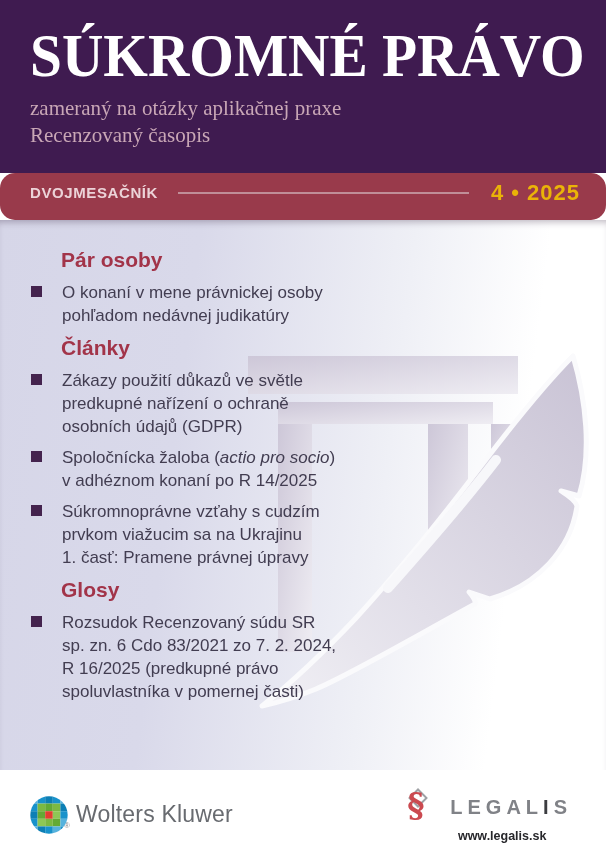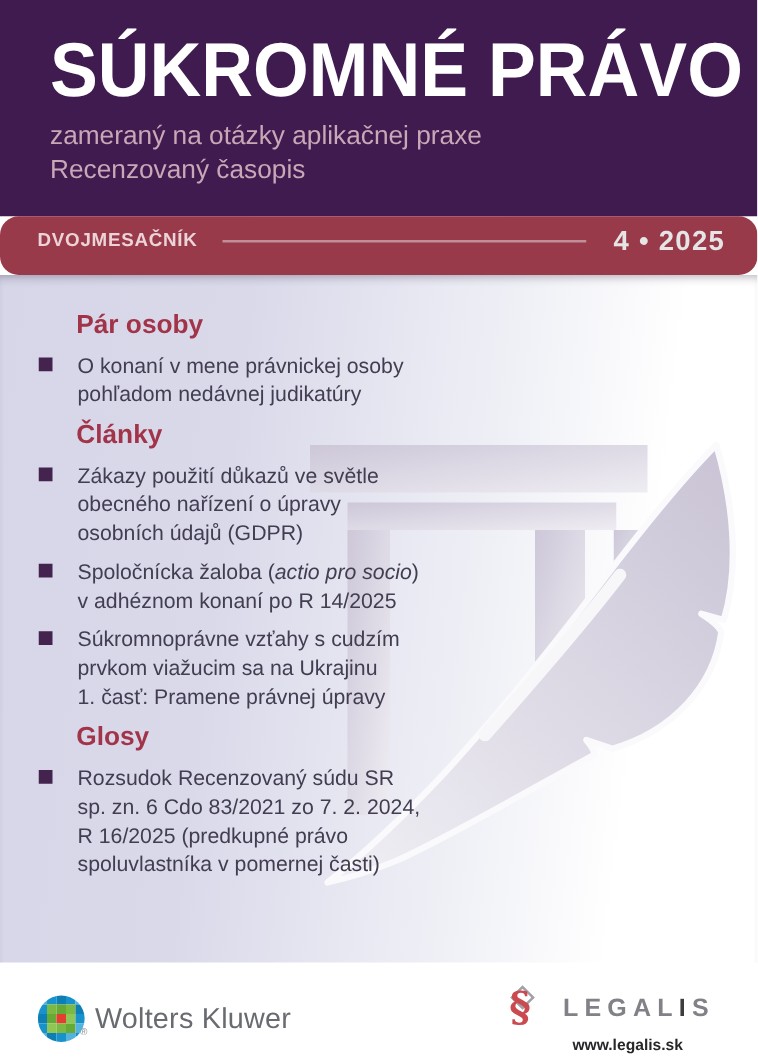--- a/index.html
+++ b/index.html
@@ -4,33 +4,33 @@
 <style>
   html,body { margin:0; padding:0; background:#ffffff; }
   * { box-sizing:border-box; }
   .page {
     position:relative; width:606px; height:851px; margin:0 auto;
     font-family:"Liberation Sans","DejaVu Sans",sans-serif;
     overflow:hidden; background:#ffffff;
   }
 
   
-  .header { height:173px; background:#3f1b50; padding-left:40px; }
+  .header { height:173px; background:#3f1b50; padding-left:30px;font-family:Liberation Serif, serif; }
   .title {
     padding-top:24px; font-size:61px; font-weight:700; color:#ffffff;
     line-height:1.05; white-space:nowrap; transform:scaleX(.94);
     transform-origin:left center; letter-spacing:0;
   }
   .subtitle { margin-top:7px; font-size:21px; line-height:27px; color:#c9a7b6; font-weight:400; }
 
   
   .band { height:47px; background:#993a4b; display:flex; align-items:center; padding:0 26px 8px 30px;border-radius:15px; }
   .band-label { font-size:15px; font-weight:700; color:#ecd3d8; letter-spacing:.6px; }
   .band-line { flex:1; height:2px; background:#c08e98; margin:0 22px 0 20px; }
-  .band-issue { font-size:22px; font-weight:700; color:#e5e5e5; letter-spacing:1px; white-space:nowrap; }
+  .band-issue { font-size:22px; font-weight:700; color:#eab308; letter-spacing:1px; white-space:nowrap; }
 
   
   .content {
     position:relative; height:550px;
     background:linear-gradient(97deg,#d6d6e8 0%,#d9d9ea 30%,#eff0f6 62%,#ffffff 82%);
     box-shadow:inset 0 6px 7px -4px rgba(50,30,60,.32);
   }
   .watermark { position:absolute; top:128px; right:0; width:368px; height:362px; z-index:1; }
   .toc { position:relative; z-index:2; padding:27px 0 0 31px; width:360px; }
   .toc-heading { font-size:21px; line-height:25px; font-weight:700; color:#a23449; margin:0 0 9px 30px; }
@@ -104,21 +104,21 @@
 
     <div class="toc">
         <div class="toc-heading">Pár osoby</div>
         <div class="toc-item">
           <span class="bullet"></span>
           <div class="item-text"><span>O konaní v mene právnickej osoby</span><br><span>pohľadom nedávnej judikatúry</span></div>
         </div>
         <div class="toc-heading mt">Články</div>
         <div class="toc-item">
           <span class="bullet"></span>
-          <div class="item-text"><span>Zákazy použití důkazů ve světle</span><br><span>obecného nařízení o úpravy</span><br><span>osobních údajů (GDPR)</span></div>
+          <div class="item-text"><span>Zákazy použití důkazů ve světle</span><br><span>predkupné nařízení o ochraně</span><br><span>osobních údajů (GDPR)</span></div>
         </div>
         <div class="toc-item">
           <span class="bullet"></span>
           <div class="item-text"><span>Spoločnícka žaloba (</span><em>actio pro socio</em><span>)</span><br><span>v adhéznom konaní po R 14/2025</span></div>
         </div>
         <div class="toc-item">
           <span class="bullet"></span>
           <div class="item-text"><span>Súkromnoprávne vzťahy s cudzím</span><br><span>prvkom viažucim sa na Ukrajinu</span><br><span>1. časť: Pramene právnej úpravy</span></div>
         </div>
         <div class="toc-heading mt">Glosy</div>

